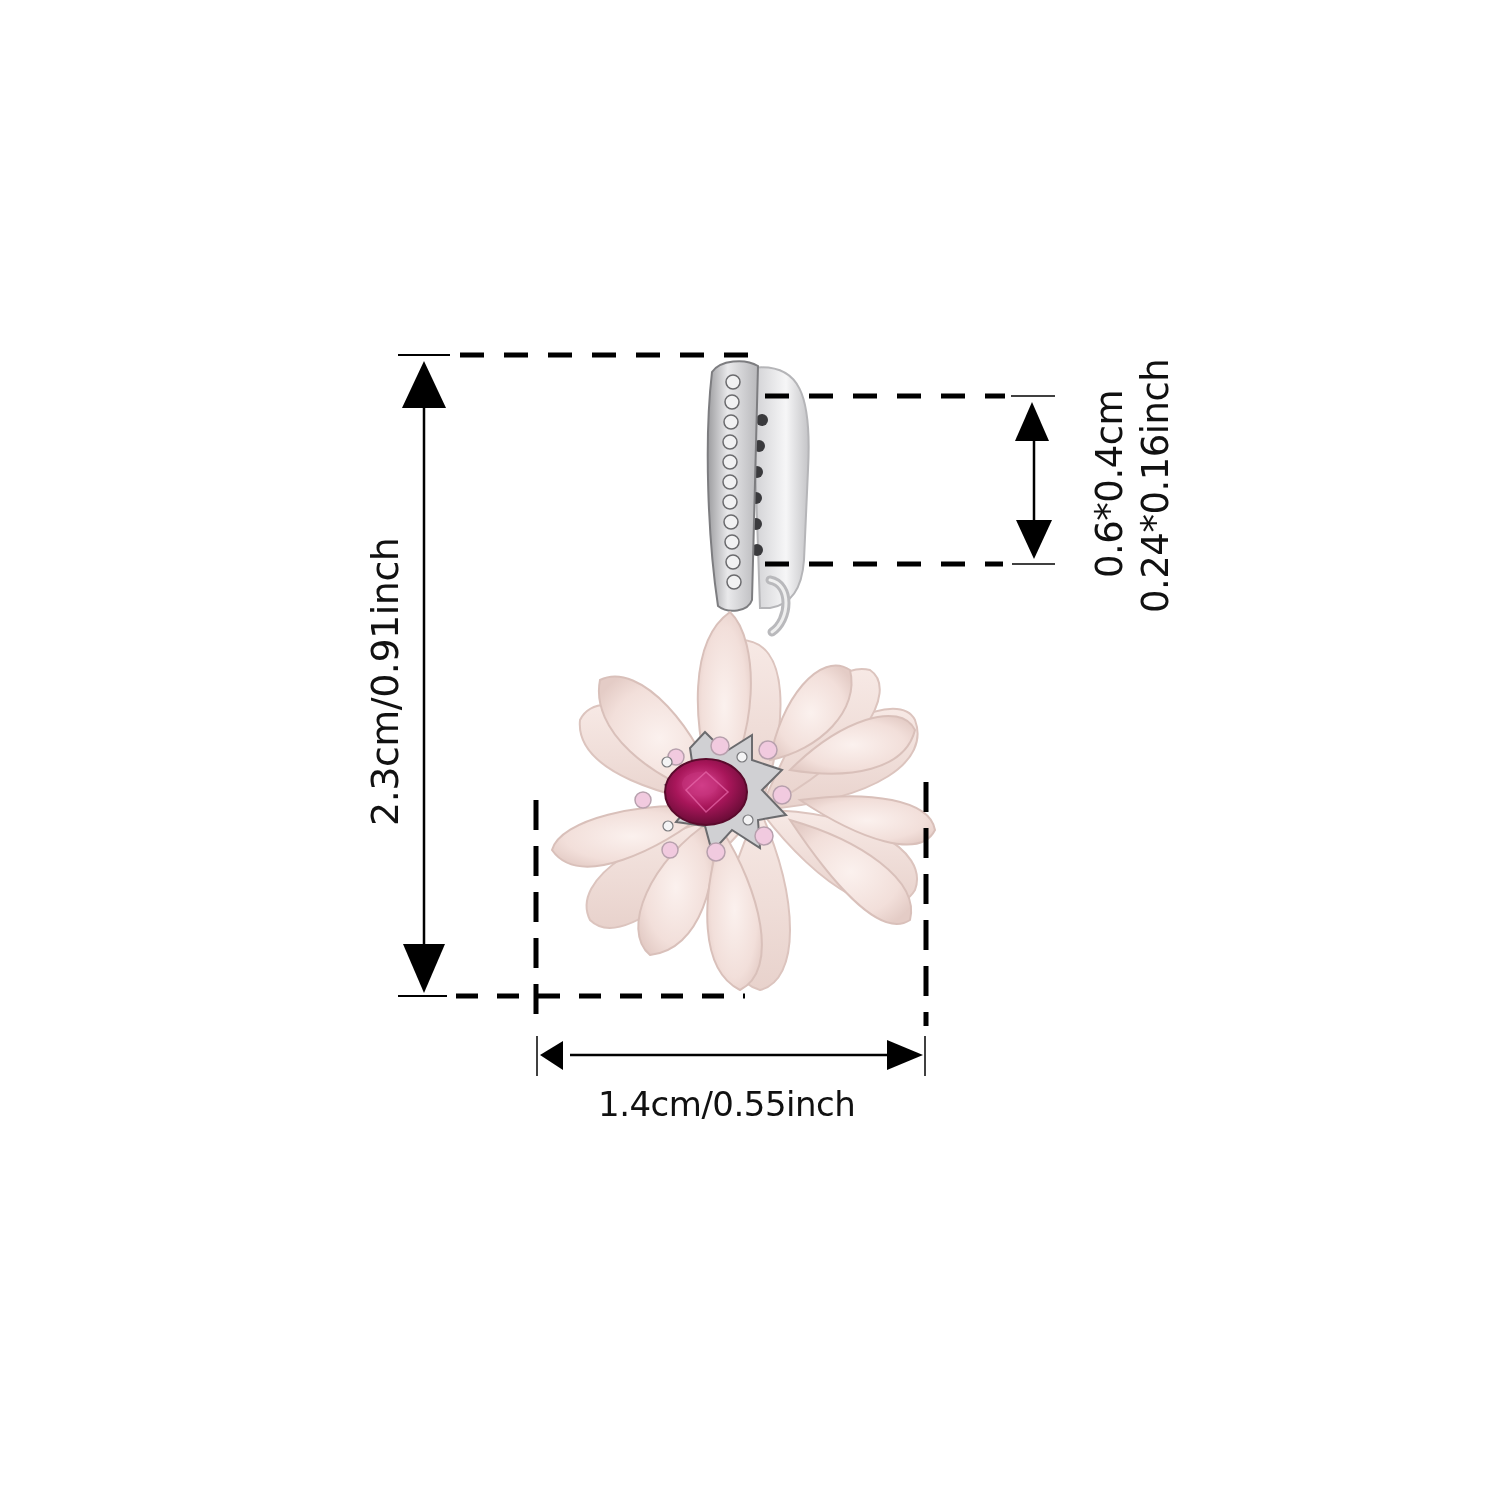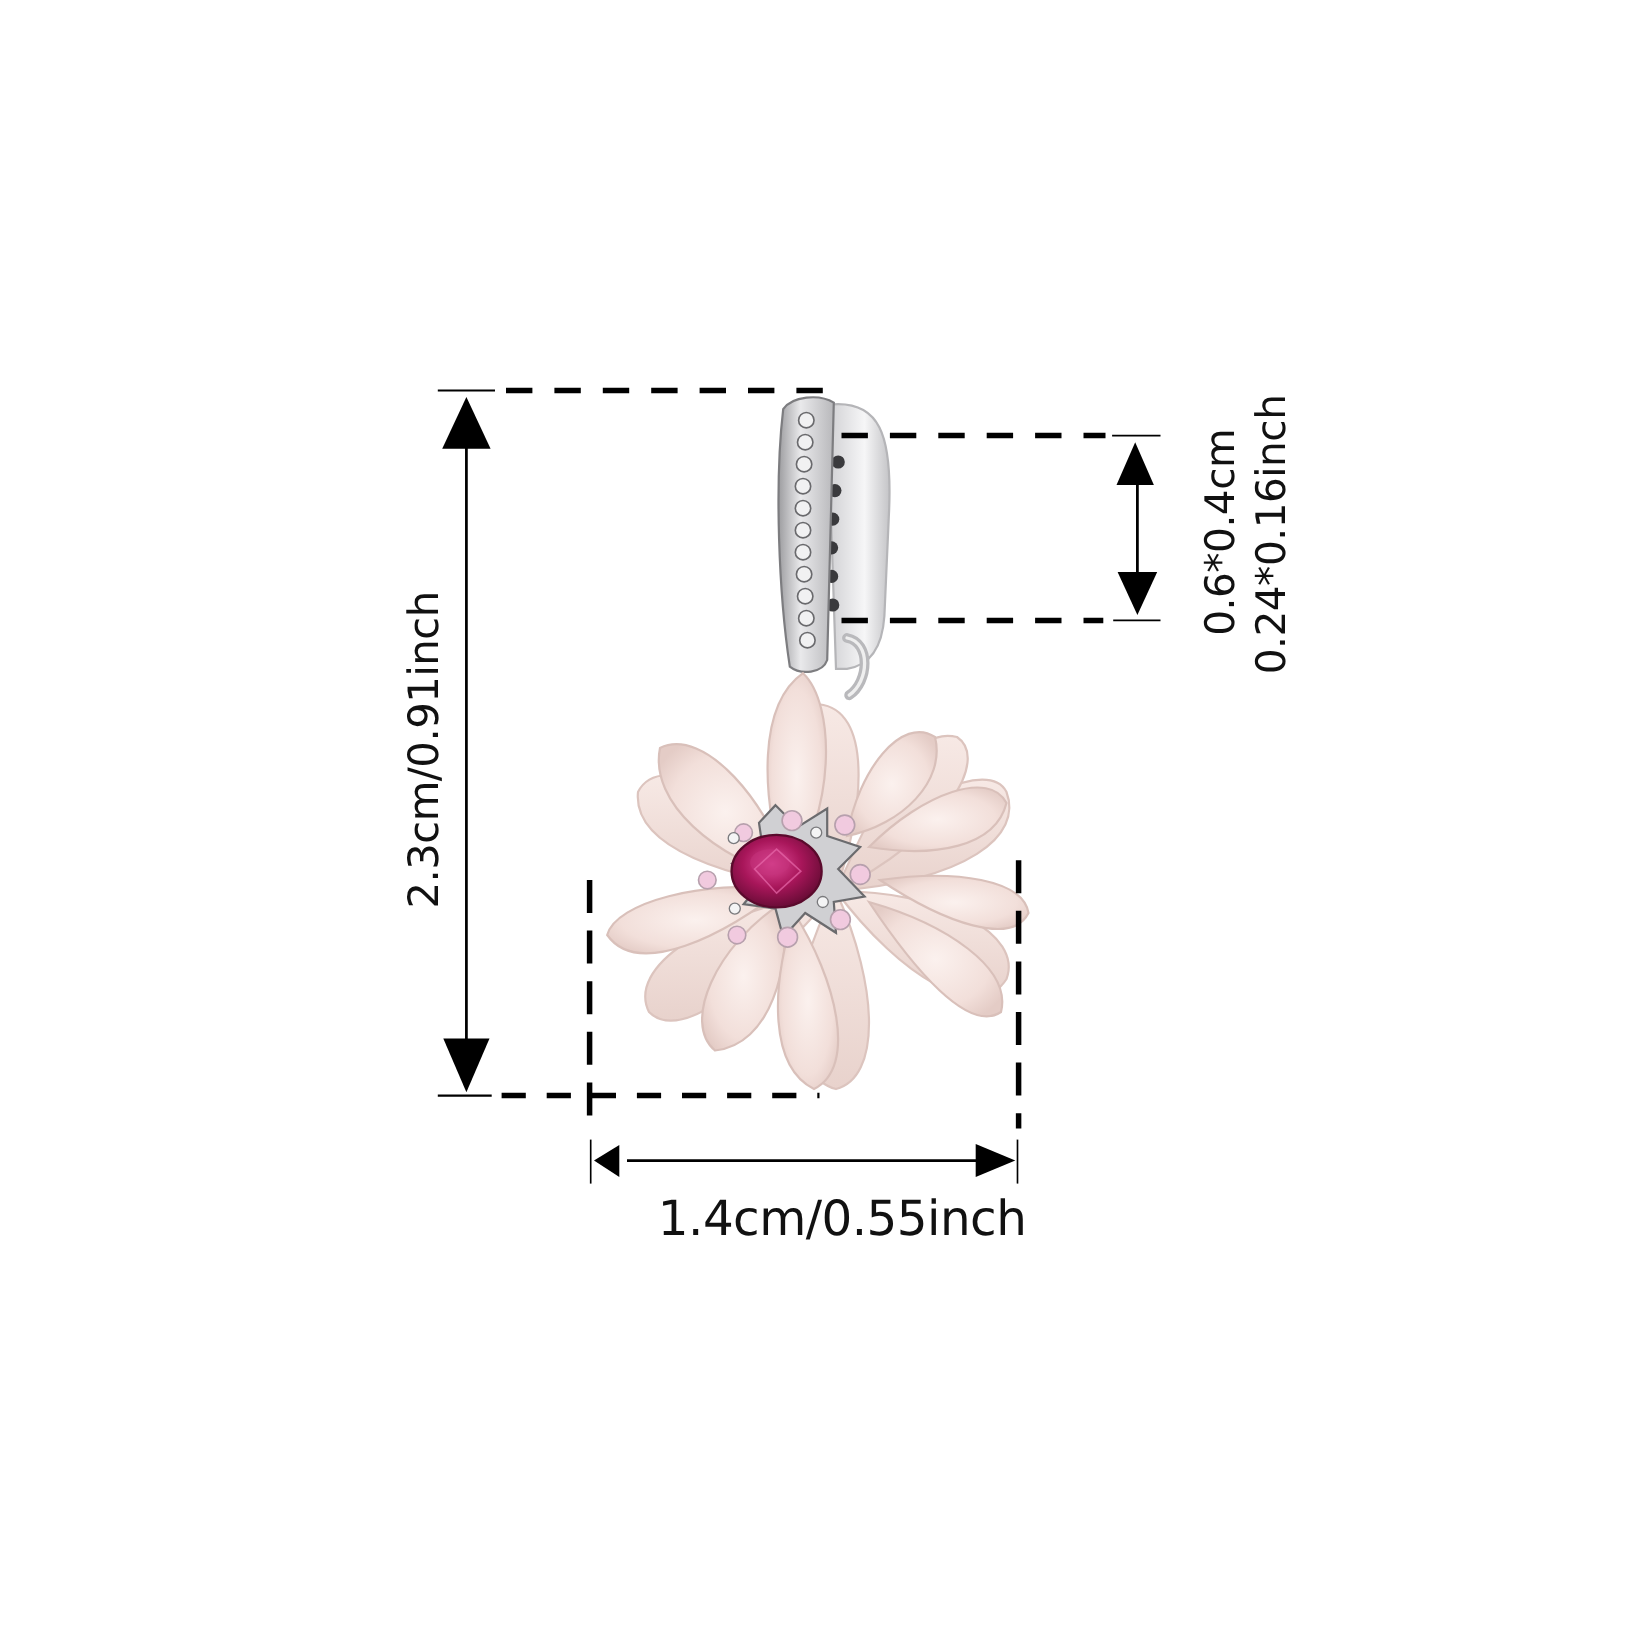--- a/index.html
+++ b/index.html
@@ -155,14 +155,14 @@
       <polygon points="540,1055 563,1041 563,1070"></polygon>
       <polygon points="923,1055 887,1040 887,1070"></polygon>
     </g>
   </svg>
 
   <div class="label vertical" style="left:366px; top:826px; font-size:38px;">2.3cm/0.91inch</div>
 
   <div class="label vertical" style="left:1091px; top:578px; font-size:37px;">0.6*0.4cm</div>
   <div class="label vertical" style="left:1137px; top:613px; font-size:37px;">0.24*0.16inch</div>
 
-  <div class="label" style="left:598px; top:1087px; font-size:44px;">1.4cm/0.55inch</div>
+  <div class="label" style="left:598px; top:1087px; font-size:34px;">1.4cm/0.55inch</div>
 </div>
 
 </body></html>

